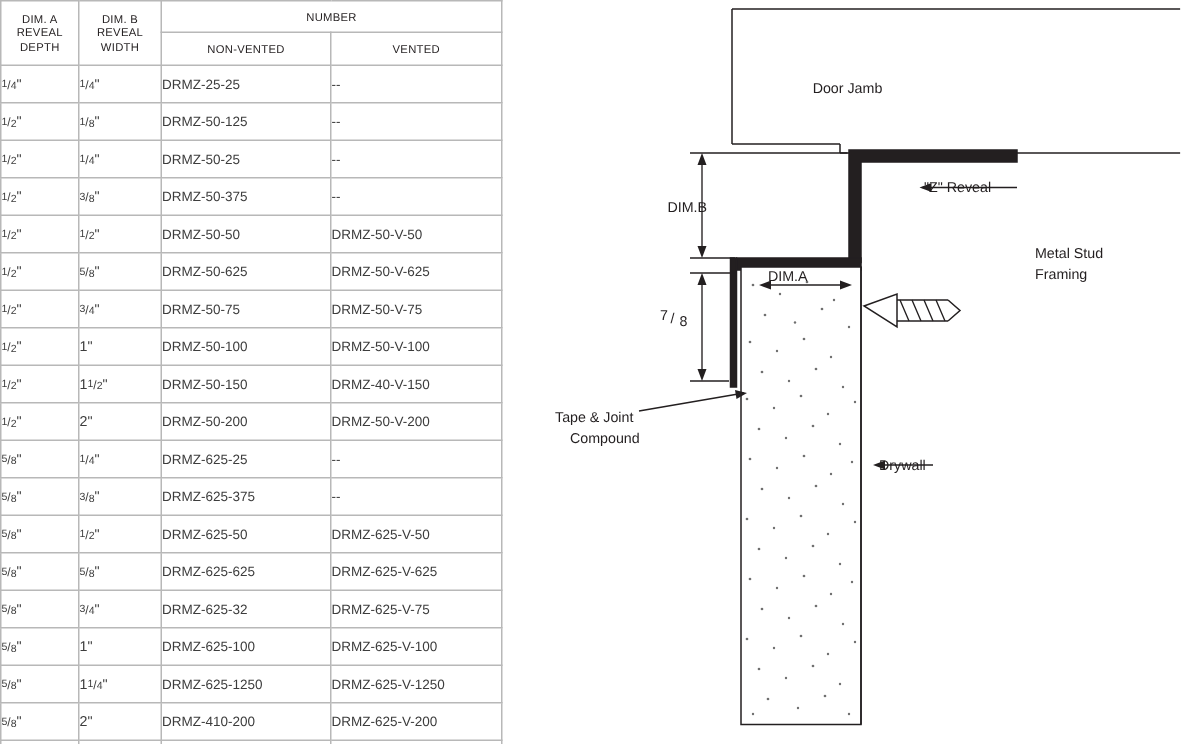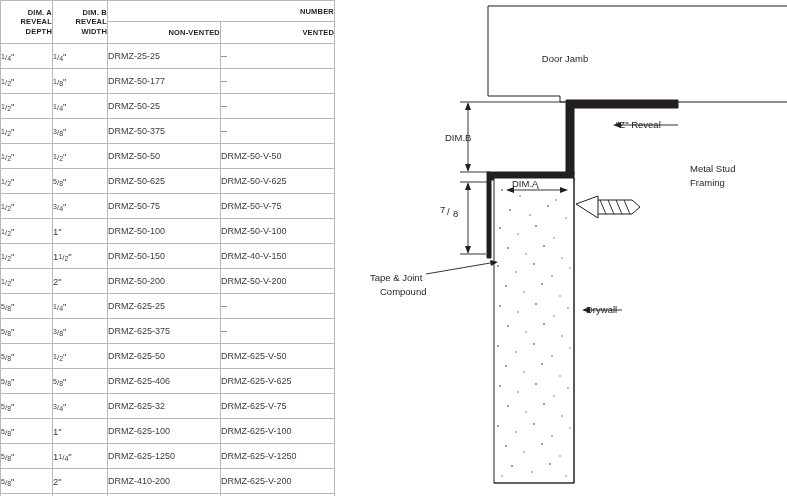--- a/index.html
+++ b/index.html
@@ -35,25 +35,25 @@
   }
   table.spec th, table.spec td {
     border: 1px solid #b8b8b8;
     font-size: 9px;
     color: #3c3c3c;
     padding: 0;
     vertical-align: middle;
     background: #ffffff;
   }
   table.spec th {
-    font-weight: bold;
+    font-weight: normal;
     font-size: 7.5px;
     letter-spacing: .2px;
     color: #231f20;
-    text-align: right;
+    text-align: center;
   }
   .col-a { width: 52px; }
   .col-b { width: 55px; }
   .col-nv { width: 113px; }
   .col-v { width: 114px; }
 
   .hdr-a, .hdr-b {
     height: 42px;
     text-align: center;
     padding: 2px 3px;
@@ -148,21 +148,21 @@
       <tbody id="table-body">
           <tr>
             <td class="frac"><span class="fr">1</span><span class="slash">/</span><span class="fr-d">4</span><span class="whole">"</span></td>
             <td class="frac"><span class="fr">1</span><span class="slash">/</span><span class="fr-d">4</span><span class="whole">"</span></td>
             <td class="val">DRMZ-25-25</td>
             <td class="val dash">--</td>
           </tr>
           <tr>
             <td class="frac"><span class="fr">1</span><span class="slash">/</span><span class="fr-d">2</span><span class="whole">"</span></td>
             <td class="frac"><span class="fr">1</span><span class="slash">/</span><span class="fr-d">8</span><span class="whole">"</span></td>
-            <td class="val">DRMZ-50-177</td>
+            <td class="val">DRMZ-50-125</td>
             <td class="val dash">--</td>
           </tr>
           <tr>
             <td class="frac"><span class="fr">1</span><span class="slash">/</span><span class="fr-d">2</span><span class="whole">"</span></td>
             <td class="frac"><span class="fr">1</span><span class="slash">/</span><span class="fr-d">4</span><span class="whole">"</span></td>
             <td class="val">DRMZ-50-25</td>
             <td class="val dash">--</td>
           </tr>
           <tr>
             <td class="frac"><span class="fr">1</span><span class="slash">/</span><span class="fr-d">2</span><span class="whole">"</span></td>
@@ -220,21 +220,21 @@
           </tr>
           <tr>
             <td class="frac"><span class="fr">5</span><span class="slash">/</span><span class="fr-d">8</span><span class="whole">"</span></td>
             <td class="frac"><span class="fr">1</span><span class="slash">/</span><span class="fr-d">2</span><span class="whole">"</span></td>
             <td class="val">DRMZ-625-50</td>
             <td class="val">DRMZ-625-V-50</td>
           </tr>
           <tr>
             <td class="frac"><span class="fr">5</span><span class="slash">/</span><span class="fr-d">8</span><span class="whole">"</span></td>
             <td class="frac"><span class="fr">5</span><span class="slash">/</span><span class="fr-d">8</span><span class="whole">"</span></td>
-            <td class="val">DRMZ-625-406</td>
+            <td class="val">DRMZ-625-625</td>
             <td class="val">DRMZ-625-V-625</td>
           </tr>
           <tr>
             <td class="frac"><span class="fr">5</span><span class="slash">/</span><span class="fr-d">8</span><span class="whole">"</span></td>
             <td class="frac"><span class="fr">3</span><span class="slash">/</span><span class="fr-d">4</span><span class="whole">"</span></td>
             <td class="val">DRMZ-625-32</td>
             <td class="val">DRMZ-625-V-75</td>
           </tr>
           <tr>
             <td class="frac"><span class="fr">5</span><span class="slash">/</span><span class="fr-d">8</span><span class="whole">"</span></td>

